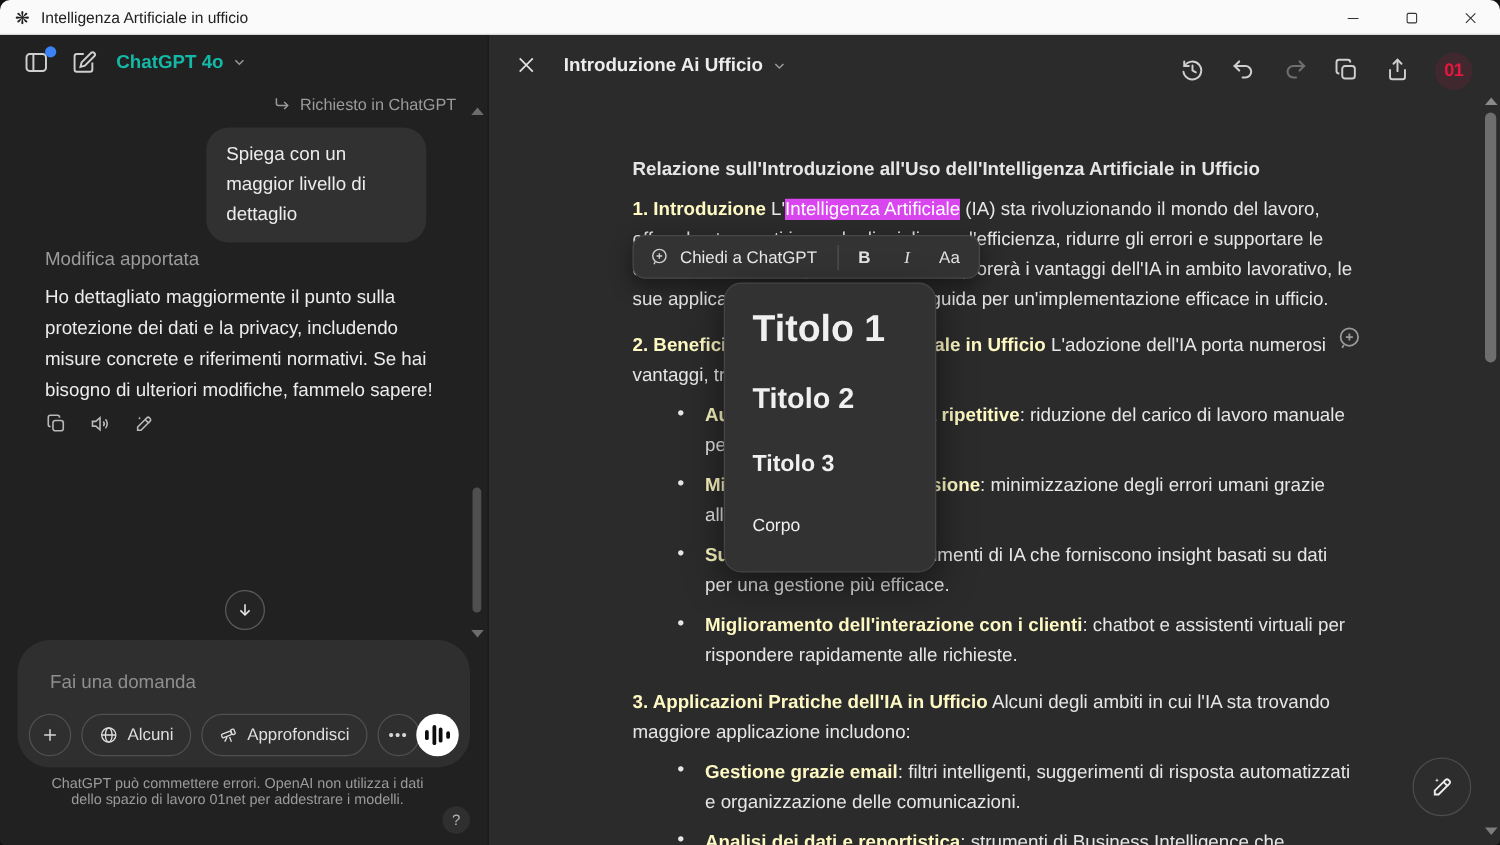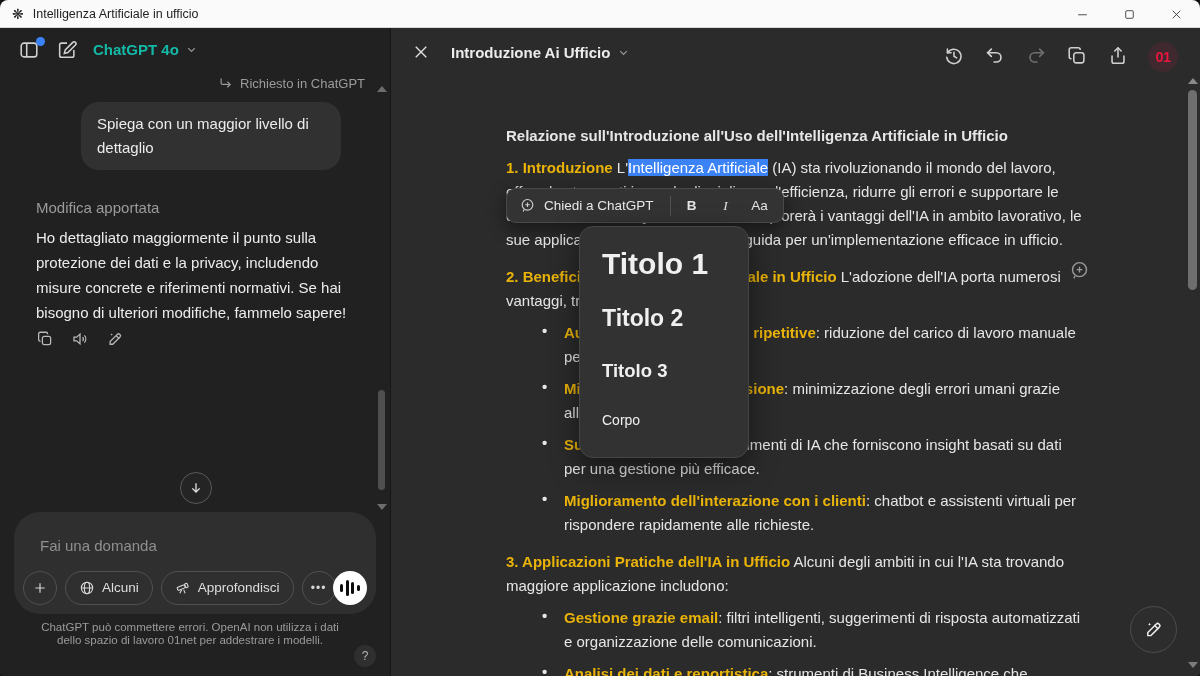--- a/index.html
+++ b/index.html
@@ -22,21 +22,21 @@
   
   .sb-iconbtn { position:absolute; width:26px; height:26px; top:11px; color:#cfcfcf; }
   .sb-iconbtn svg { width:22px; height:22px; }
   .dot { position:absolute; right:-1px; top:-2px; width:9px; height:9px; border-radius:50%; background:#3b82f6; }
   .model { position:absolute; left:93px; top:13px; display:flex; align-items:center; gap:6px; color:#14b8a6; font-size:15px; font-weight:700; }
   .model .chev { color:#9a9a9a; }
   .requested { position:absolute; right:25px; top:48px; display:flex; align-items:center; gap:7px; color:#9b9b9b; font-size:13px; }
   .requested svg { width:15px; height:15px; }
 
   
-  .bubble { position:absolute; right:49px; top:74px; width:260px; background:#313131; border-radius:18px; padding:10px 16px; color:#ececec; font-size:15px; line-height:24px; }
+  .bubble { position:absolute; right:49px; top:74px; width:176px; background:#313131; border-radius:18px; padding:10px 16px; color:#ececec; font-size:15px; line-height:24px; }
   .status { position:absolute; left:36px; top:171px; color:#9b9b9b; font-size:15px; }
   .amsg { position:absolute; left:36px; top:197px; width:320px; color:#ececec; font-size:15px; line-height:25px; }
   .acts { position:absolute; left:36px; top:302px; display:flex; gap:15px; }
   .acts .abtn { width:20px; height:20px; color:#b9b9b9; }
   .acts svg { width:18px; height:18px; }
 
   .scrolldown { position:absolute; left:180px; top:444px; width:32px; height:32px; border-radius:50%; background:#242424; border:1px solid #5a5a5a; display:flex; align-items:center; justify-content:center; color:#e8e8e8; }
   .scrolldown svg { width:16px; height:16px; }
 
   
@@ -72,25 +72,25 @@
   .cv-title { position:absolute; left:60px; top:16px; display:flex; align-items:center; gap:7px; color:#ececec; font-size:15px; font-weight:700; }
   .cv-title .chev { color:#9a9a9a; }
   .cv-tools { position:absolute; top:14px; left:552px; display:flex; align-items:center; gap:17px; }
   .cv-tools .tbn { width:24px; height:24px; color:#cfcfcf; }
   .cv-tools .tbn svg { width:22px; height:22px; }
   .cv-tools .tbn.disabled { color:#6f6f6f; }
   .avatar { width:30px; height:30px; border-radius:50%; background:#40292e; color:#e5173f; font-weight:700; font-size:14.5px; display:flex; align-items:center; justify-content:center; letter-spacing:-.5px; }
 
   
   .doc { position:absolute; left:115px; top:96px; width:578px; color:#e6e6e6; font-size:15px; line-height:24px; }
-  .doc b { color:#eab308; }
+  .doc b { color:#fef9c3; }
   .doc .h { font-weight:700; }
   .doc .para { margin-top:8px; }
   .doc .sect { margin-top:13px; }
-  .sel { background:#3b82f6; color:#fff; }
+  .sel { background:#d946ef; color:#fff; }
   .blist { margin-top:8px; }
   .bullet { position:relative; padding-left:58px; margin-bottom:8px; }
   .bullet .mark { position:absolute; left:36px; top:-2px; font-weight:700; }
 
   .margin-note { position:absolute; left:678px; top:232px; width:21px; height:21px; color:#9a9a9a; }
   .margin-note svg { width:21px; height:21px; }
 
   
   .seltb { position:absolute; left:115px; top:160px; height:35px; background:#333333; border:1px solid #484848; border-radius:10px; display:flex; align-items:center; padding:0 6px 0 12px; box-shadow:0 6px 18px rgba(0,0,0,.45); z-index:5; }
   .seltb .ask { display:flex; align-items:center; gap:8px; color:#e8e8e8; font-size:13.5px; padding-right:12px; }

